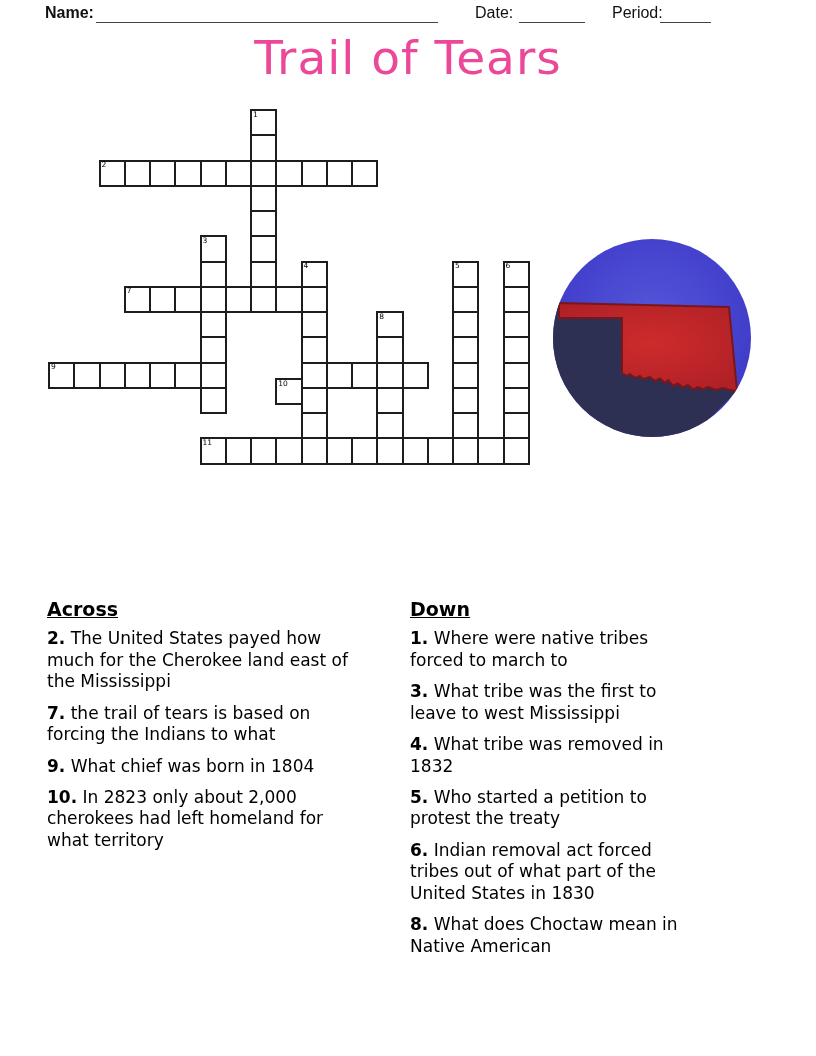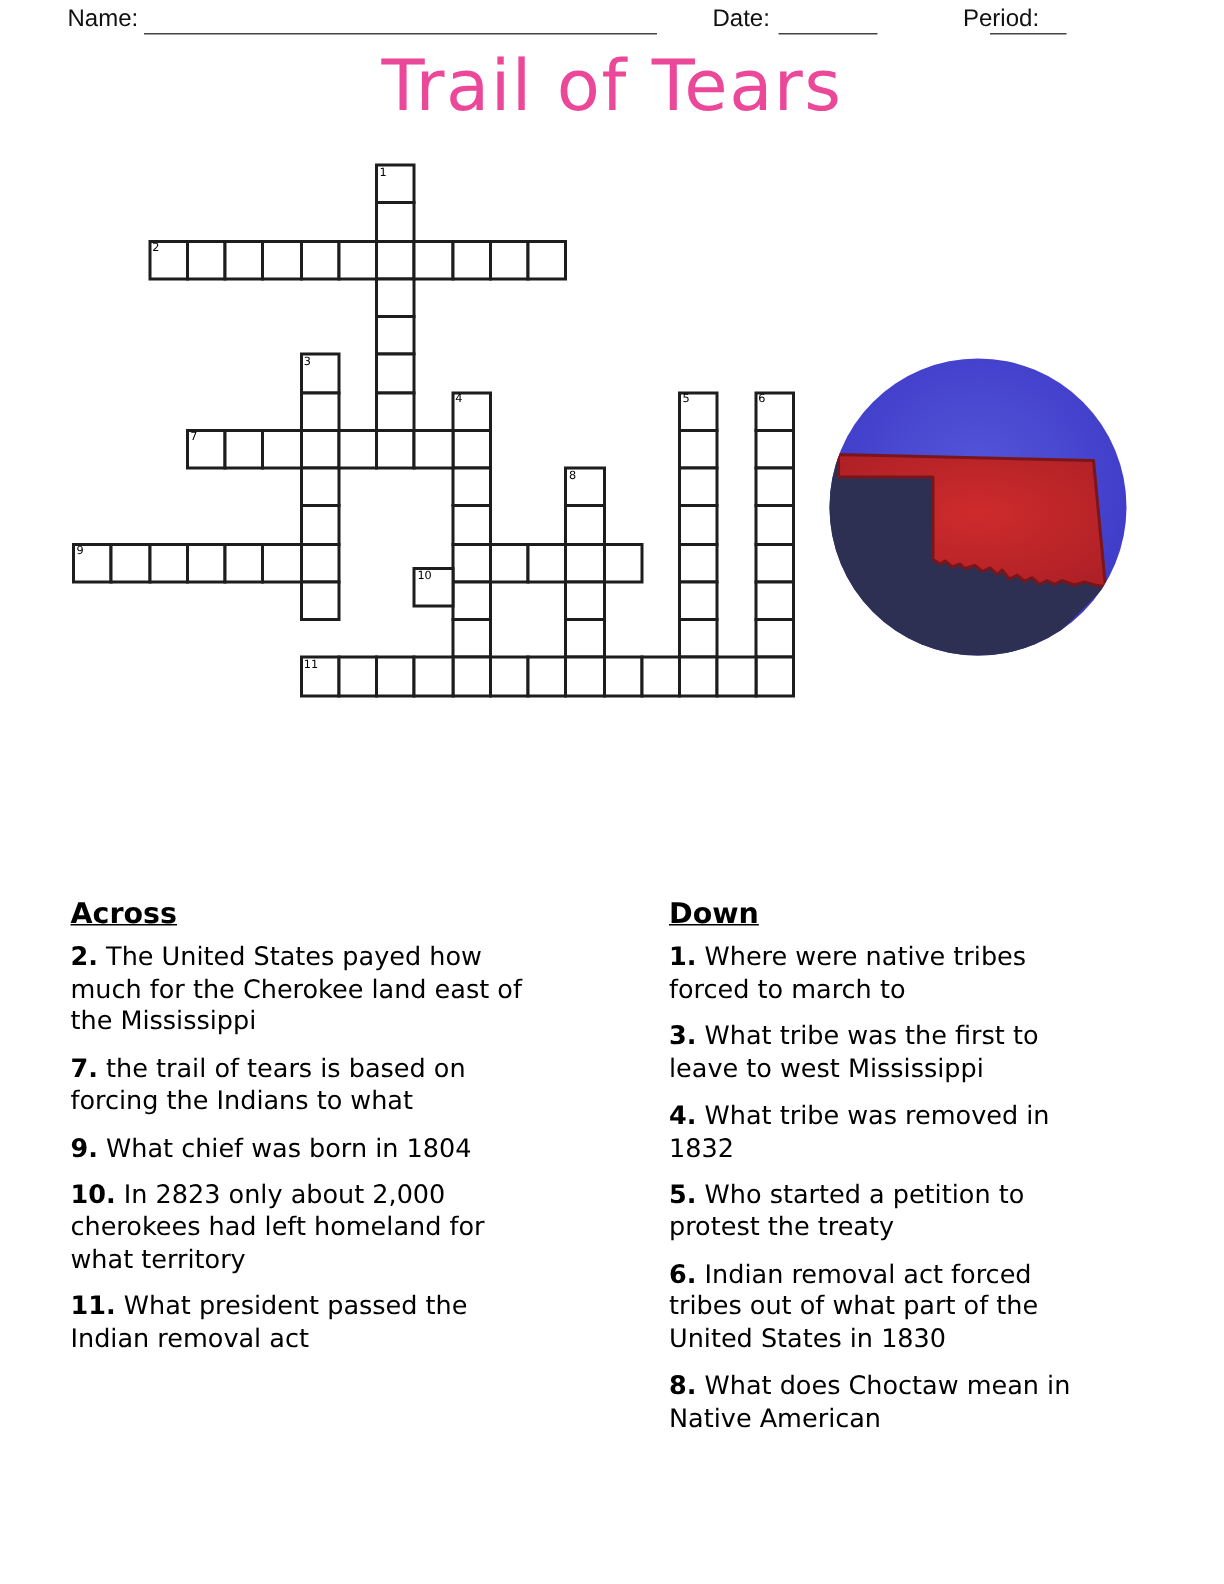--- a/index.html
+++ b/index.html
@@ -16,37 +16,37 @@
   .grid{position:absolute;left:49px;top:110px;width:481px;height:355px;}
   .cell{position:absolute;width:25.25px;height:25.25px;background:#fff;
         outline:2px solid #1d1d1d;outline-offset:-1px;box-sizing:border-box;}
   .cellnum{position:absolute;top:0.5px;left:2px;font-size:7.5px;line-height:8px;
            font-family:"DejaVu Sans",sans-serif;color:#000;}
   
   .badge{position:absolute;left:551px;top:237px;width:202px;height:202px;}
   
   .clue-col{position:absolute;top:597px;width:352px;}
   #across-col{left:47px;}
-  #down-col{left:410px;margin-left:36px;}
+  #down-col{left:410px;}
   .clue-col h2{margin:0 0 7px 0;font-size:19px;line-height:24px;
                text-decoration:underline;font-weight:bold;}
   .clue{margin:0 0 9.5px 0;font-size:17px;line-height:21.7px;}
   .clue .num{font-weight:bold;}
   .clue .txt{white-space:pre-line;}
 </style>
 </head>
 <body>
 
 <div class="page">
 
-  <span class="hdr-label" style="left:45px;">Name:</span>
+  <span class="hdr-label" style="left:45px;font-weight:bold;">Name:</span>
   <span class="blank" style="left:96px;width:342px;"></span>
   <span class="hdr-label" style="left:475px;">Date:</span>
   <span class="blank" style="left:519px;width:66px;"></span>
-  <span class="hdr-label" style="left:642px;">Period:</span>
+  <span class="hdr-label" style="left:612px;">Period:</span>
   <span class="blank" style="left:660px;width:51px;"></span>
 
   <div class="title">Trail of Tears</div>
 
   <div class="grid" id="grid">
       <div class="cell" style="left: 202px; top: 0px;">
         <span class="cellnum">1</span>
       </div>
       <div class="cell" style="left: 202px; top: 25.25px;"></div>
       <div class="cell" style="left: 202px; top: 50.5px;"></div>
@@ -173,22 +173,20 @@
     <h2>Across</h2>
   <p class="clue"><span class="num">2.</span> <span class="txt">The United States payed how
 much for the Cherokee land east of
 the Mississippi</span></p>
       <p class="clue"><span class="num">7.</span> <span class="txt">the trail of tears is based on
 forcing the Indians to what</span></p>
       <p class="clue"><span class="num">9.</span> <span class="txt">What chief was born in 1804</span></p>
       <p class="clue"><span class="num">10.</span> <span class="txt">In 2823 only about 2,000
 cherokees had left homeland for
 what territory</span></p>
-      <p class="clue"><span class="num">11.</span> <span class="txt">What president passed the
-Indian removal act</span></p>
     </div>
   <div class="clue-col" id="down-col">
     <h2>Down</h2>
   <p class="clue"><span class="num">1.</span> <span class="txt">Where were native tribes
 forced to march to</span></p>
       <p class="clue"><span class="num">3.</span> <span class="txt">What tribe was the first to
 leave to west Mississippi</span></p>
       <p class="clue"><span class="num">4.</span> <span class="txt">What tribe was removed in
 1832</span></p>
       <p class="clue"><span class="num">5.</span> <span class="txt">Who started a petition to

